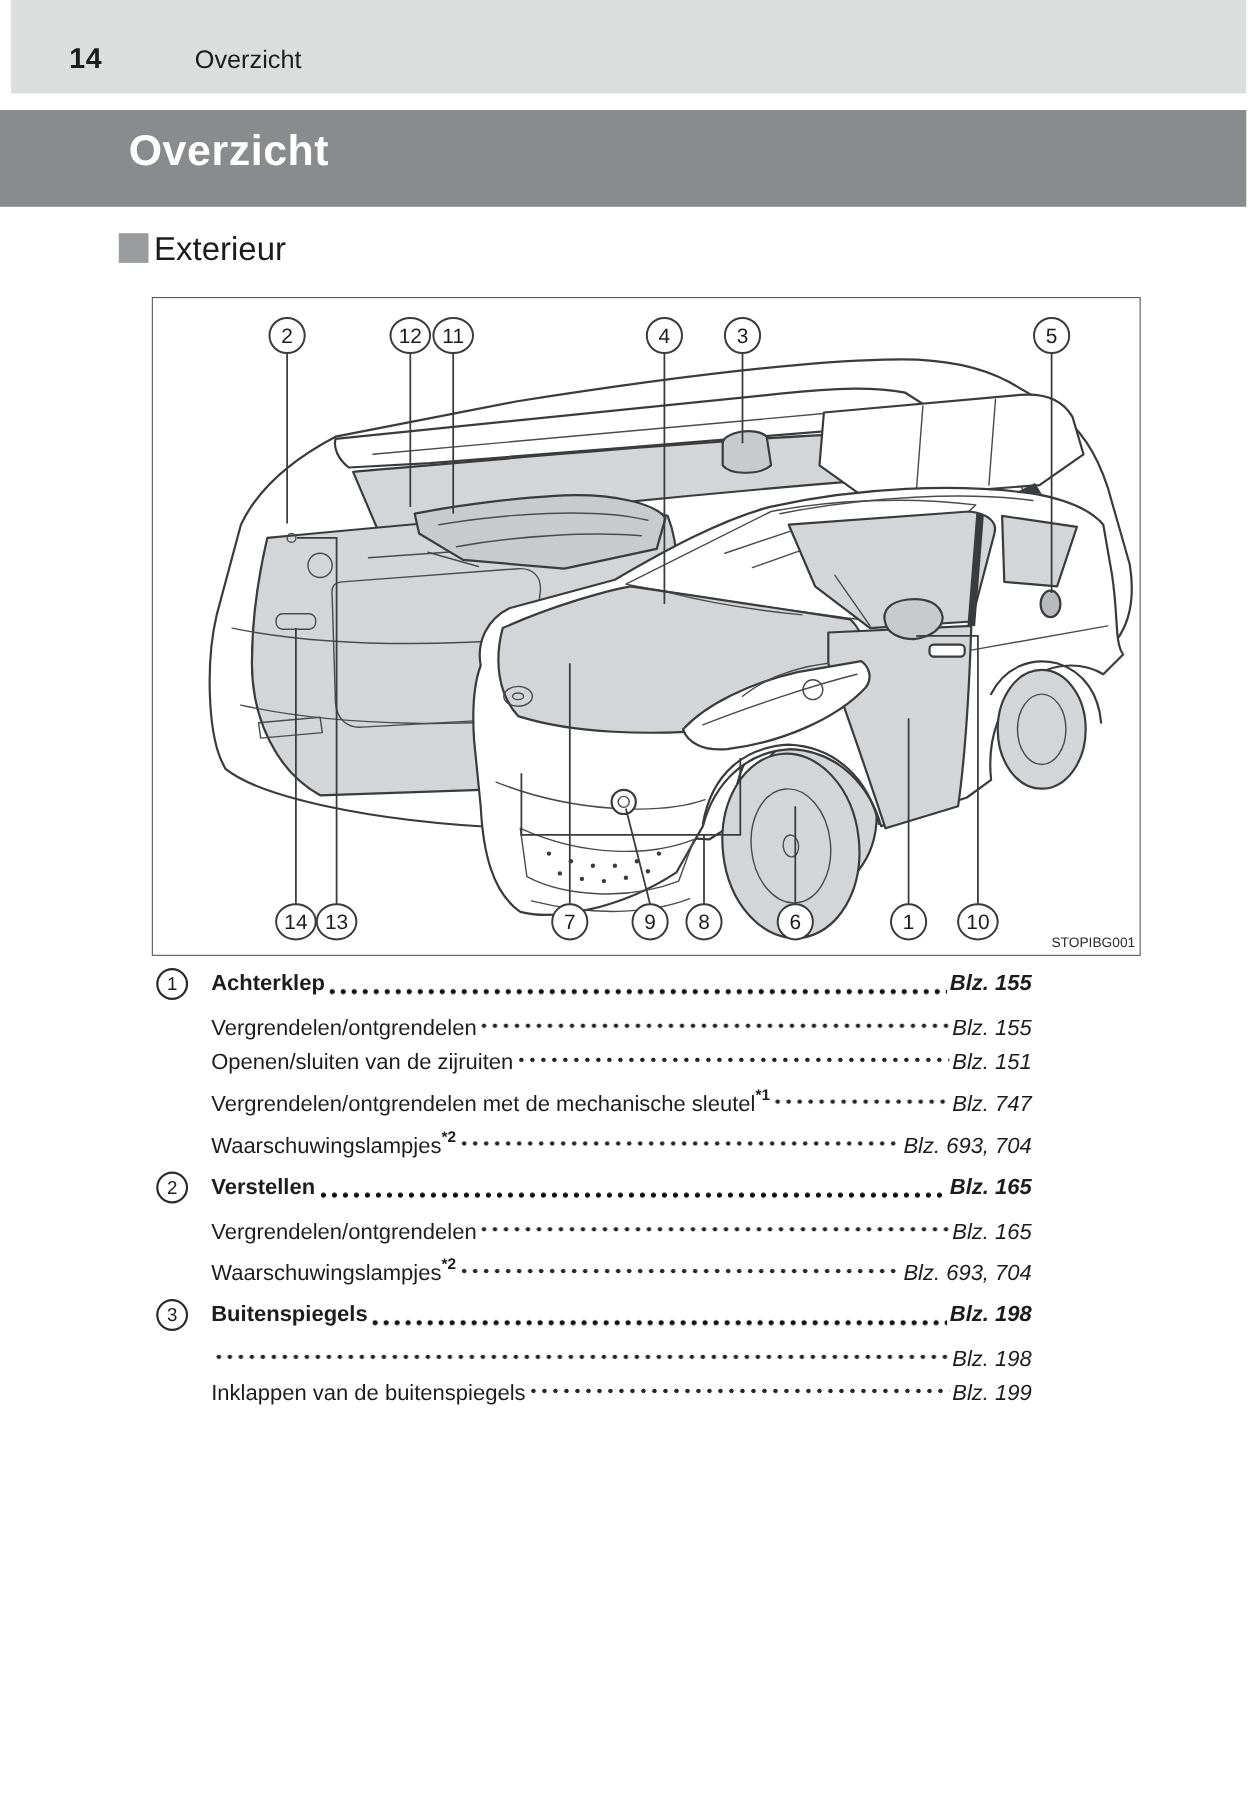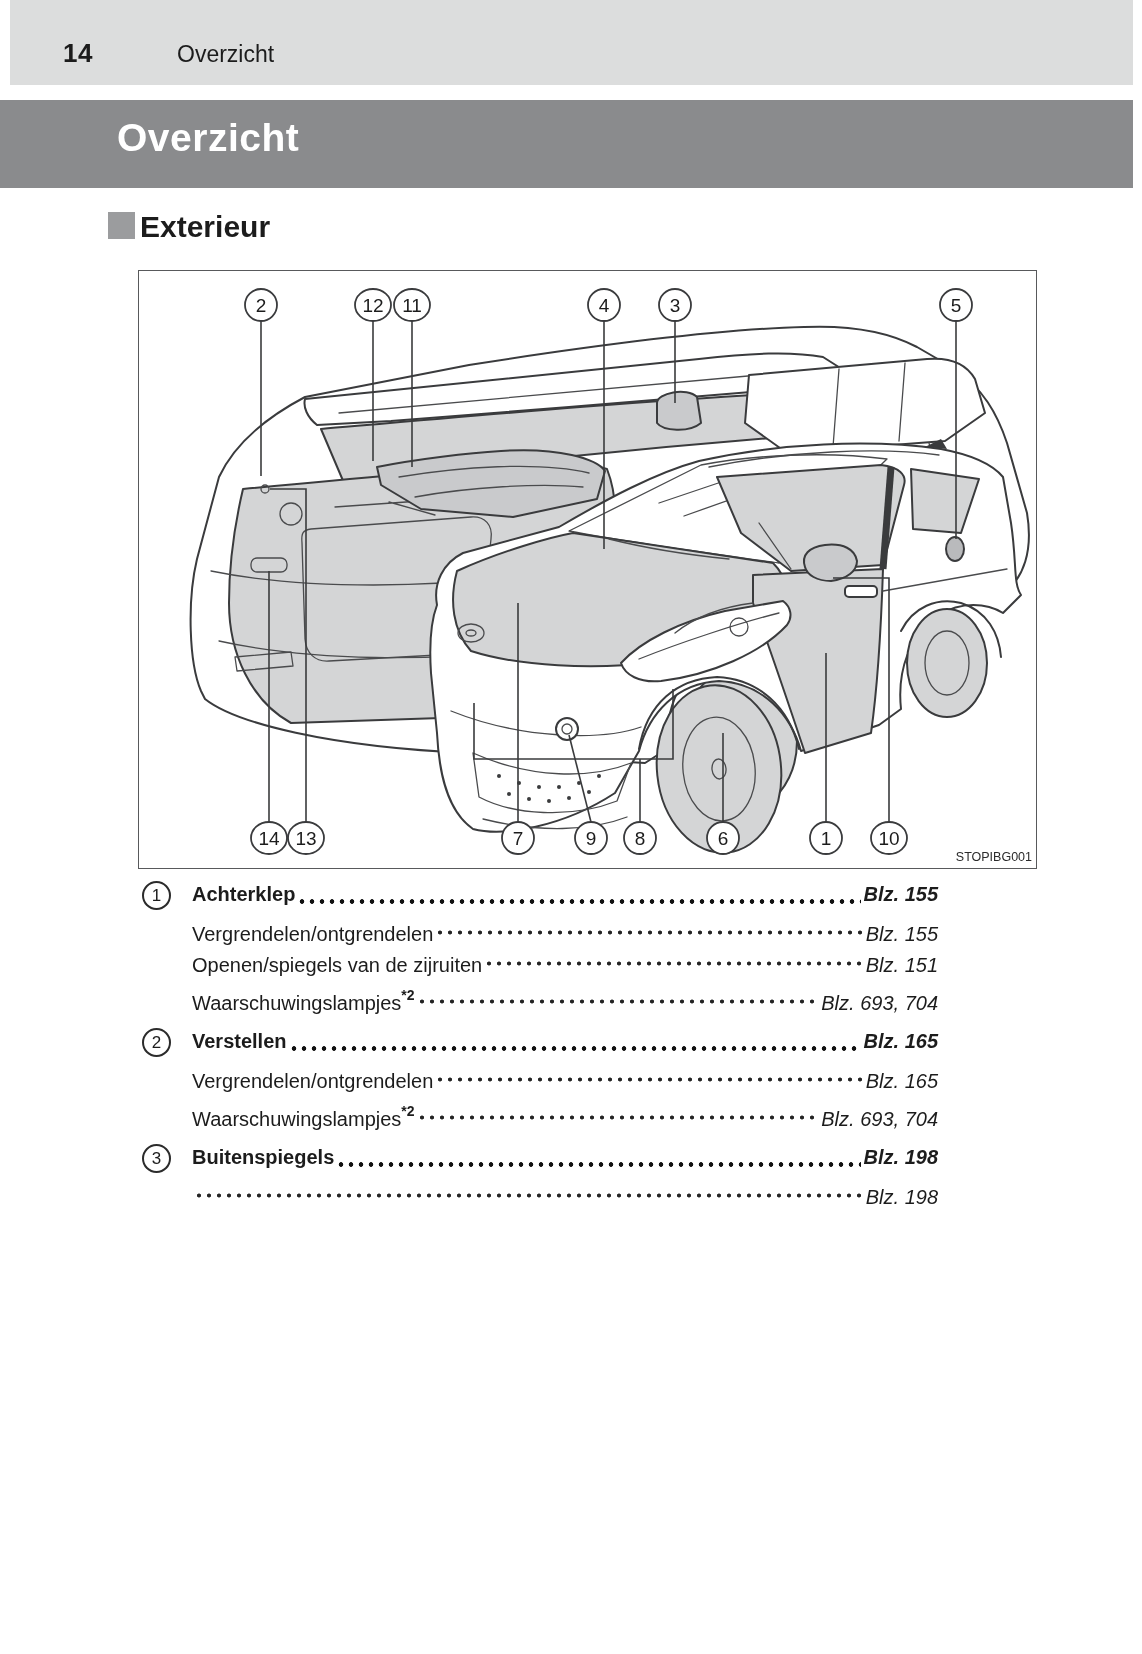--- a/index.html
+++ b/index.html
@@ -10,21 +10,21 @@
   }
   
   .band-light{position:absolute;left:10px;top:0;width:1123px;height:85px;background:#dcdddd;}
   .page-num{position:absolute;left:63px;top:38px;font-size:26px;font-weight:bold;letter-spacing:.5px;}
   .page-sec{position:absolute;left:177px;top:41px;font-size:23px;}
   
   .band-dark{position:absolute;left:0;top:100px;width:1133px;height:88px;background:#8a8b8d;}
   .band-title{position:absolute;left:117px;top:116px;font-size:39px;font-weight:bold;color:#ffffff;letter-spacing:.5px;}
   
   .sec-square{position:absolute;left:108px;top:212px;width:27px;height:27px;background:#9b9c9e;}
-  .sec-title{position:absolute;left:140px;top:210px;font-size:30px;font-weight:bold;}
+  .sec-title{position:absolute;left:140px;top:210px;font-size:30px;font-weight:normal;}
   
   .fig-box{position:absolute;left:138px;top:270px;width:897px;height:597px;border:1px solid #58595b;background:#fff;}
   .fig-box svg{position:absolute;left:0;top:0;}
   
   .toc{position:absolute;left:138px;top:879px;width:800px;}
   .toc-row{display:flex;align-items:baseline;height:31px;line-height:31px;font-size:20px;}
   .toc-row.main{font-weight:bold;}
   .toc-num{flex:0 0 54px;display:flex;align-items:center;height:31px;}
   .circ{display:inline-block;width:25px;height:25px;margin-left:4px;border:2px solid #2b2b2b;border-radius:50%;
         font-size:17px;font-weight:normal;line-height:25px;text-align:center;}
@@ -217,23 +217,29 @@
       <span class="toc-page">Blz. 155</span>
     </div>
     <div class="toc-row" style="margin-top: 0px;">
       <span class="toc-num"></span>
       <span class="toc-label">Vergrendelen/ontgrendelen</span>
       <span class="dots"></span>
       <span class="toc-page">Blz. 155</span>
     </div>
     <div class="toc-row" style="margin-top: 0px;">
       <span class="toc-num"></span>
-      <span class="toc-label">Openen/spiegels van de zijruiten</span>
+      <span class="toc-label">Openen/sluiten van de zijruiten</span>
       <span class="dots"></span>
       <span class="toc-page">Blz. 151</span>
+    </div>
+    <div class="toc-row" style="margin-top: 7px;">
+      <span class="toc-num"></span>
+      <span class="toc-label">Vergrendelen/ontgrendelen met de mechanische sleutel<sup>*1</sup></span>
+      <span class="dots"></span>
+      <span class="toc-page">Blz. 747</span>
     </div>
     <div class="toc-row" style="margin-top: 7px;">
       <span class="toc-num"></span>
       <span class="toc-label">Waarschuwingslampjes<sup>*2</sup></span>
       <span class="dots"></span>
       <span class="toc-page">Blz. 693, 704</span>
     </div>
     <div class="toc-row main" style="margin-top: 16px;">
       <span class="toc-num">
         <span class="circ">2</span>
@@ -260,13 +266,19 @@
       </span>
       <span class="toc-label">Buitenspiegels</span>
       <span class="dots"></span>
       <span class="toc-page">Blz. 198</span>
     </div>
     <div class="toc-row" style="margin-top: 0px;">
       <span class="toc-num"></span>
       <span class="dots"></span>
       <span class="toc-page">Blz. 198</span>
     </div>
+    <div class="toc-row" style="margin-top: 0px;">
+      <span class="toc-num"></span>
+      <span class="toc-label">Inklappen van de buitenspiegels</span>
+      <span class="dots"></span>
+      <span class="toc-page">Blz. 199</span>
+    </div>
   </div>
 
 </body></html>

